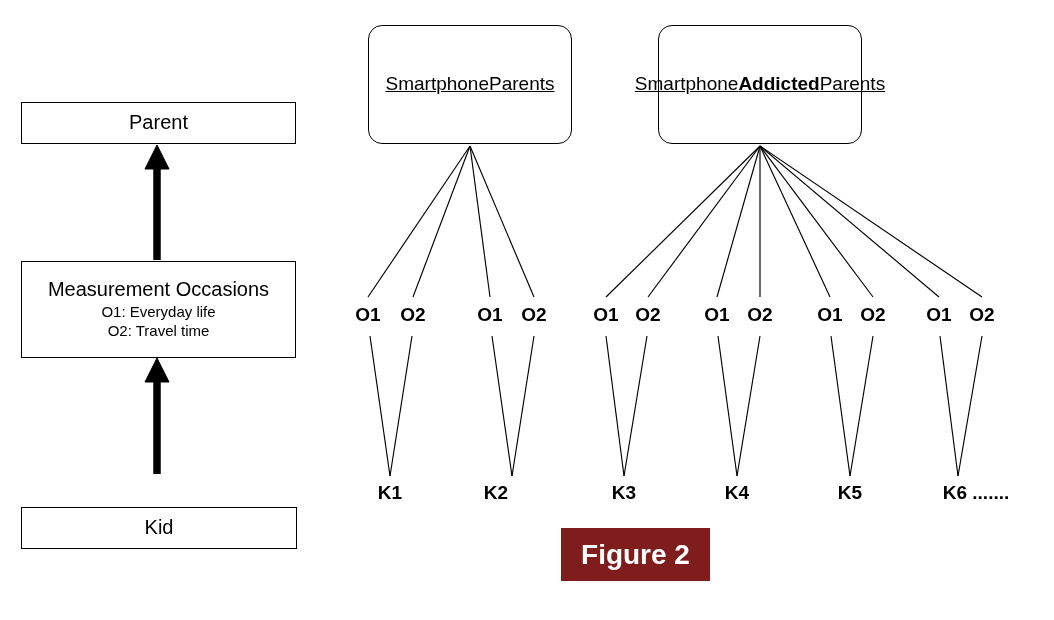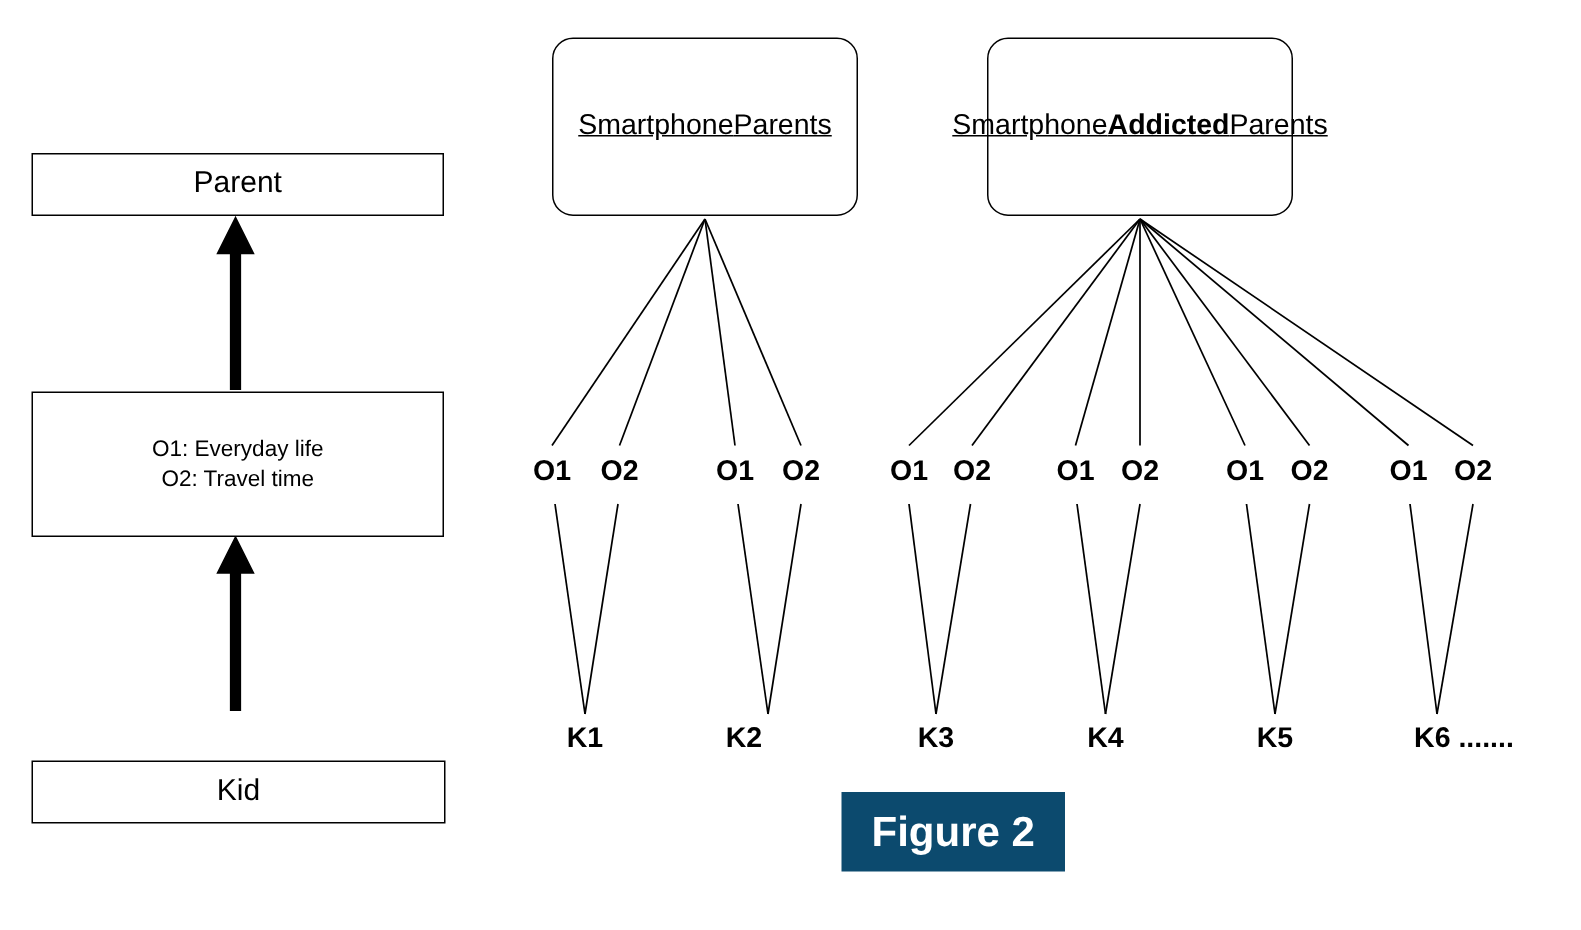--- a/index.html
+++ b/index.html
@@ -93,21 +93,21 @@
   .o-label { top: 305px; }
   .k-label { top: 483px; }
 
   
   #figure-caption {
     position: absolute;
     left: 561px;
     top: 528px;
     width: 149px;
     height: 53px;
-    background: #0c4a6e;
+    background: #7f1d1d;
     color: #ffffff;
     font-size: 28px;
     font-weight: bold;
     display: flex;
     align-items: center;
     justify-content: center;
     white-space: nowrap;
   }
 </style>
 </head>
@@ -163,20 +163,21 @@
       <line x1="157" y1="260" x2="157" y2="165" stroke-width="7.5"></line>
       <polygon points="157,145 145,169 169,169"></polygon>
     </g>
   </svg>
 
   <div class="rect-box" id="box-parent">
     <div class="rect-title">Parent</div>
   </div>
 
   <div class="rect-box" id="box-measure">
+    <div class="rect-title">Measurement Occasions</div>
     <div class="rect-sub">O1: Everyday life</div>
     <div class="rect-sub">O2: Travel time</div>
   </div>
 
   <div class="rect-box" id="box-kid">
     <div class="rect-title">Kid</div>
   </div>
 
   <div class="round-box" id="group-nonaddicted">
     <div class="round-line">Smartphone</div>

